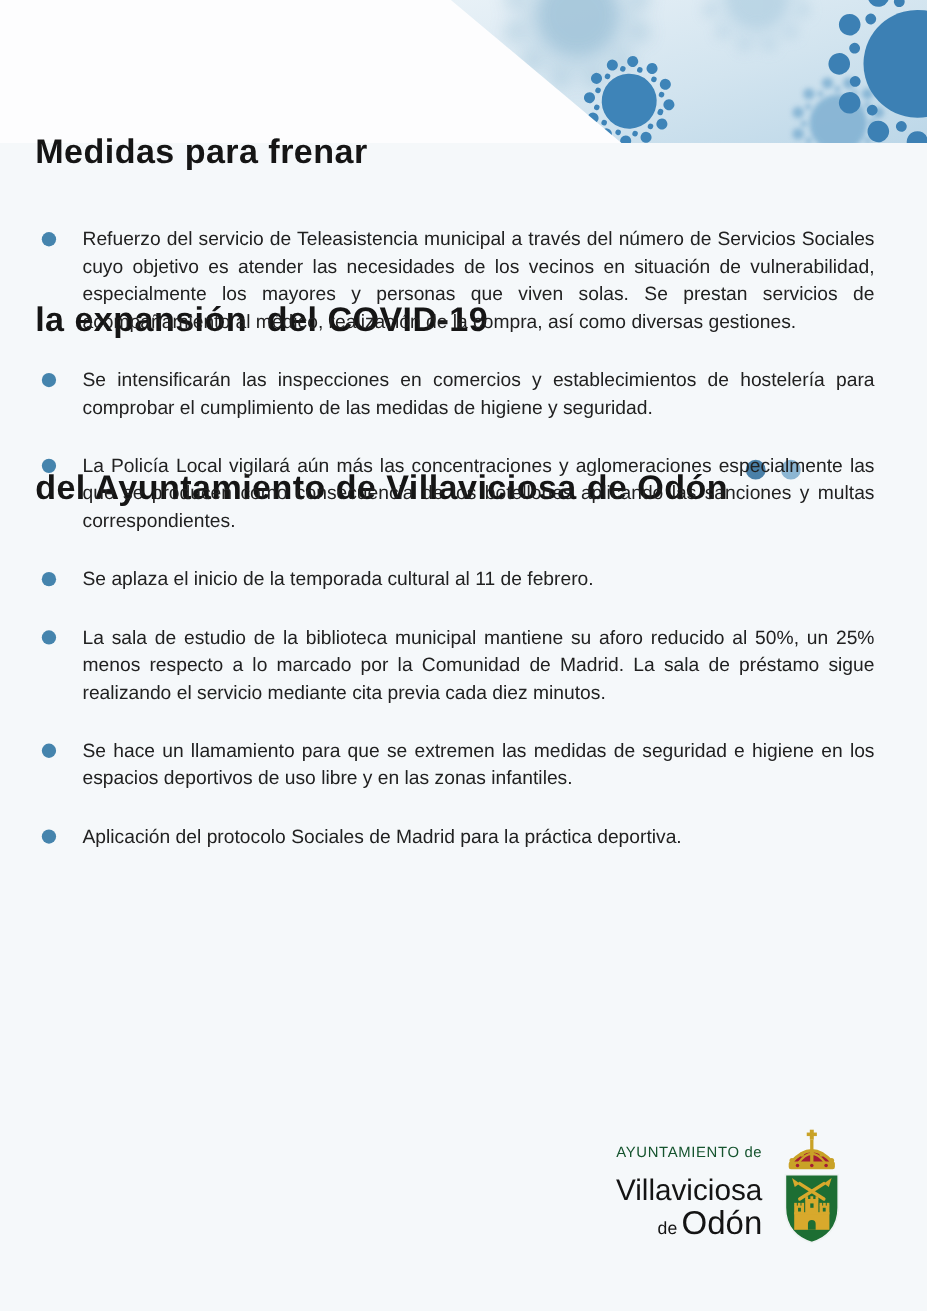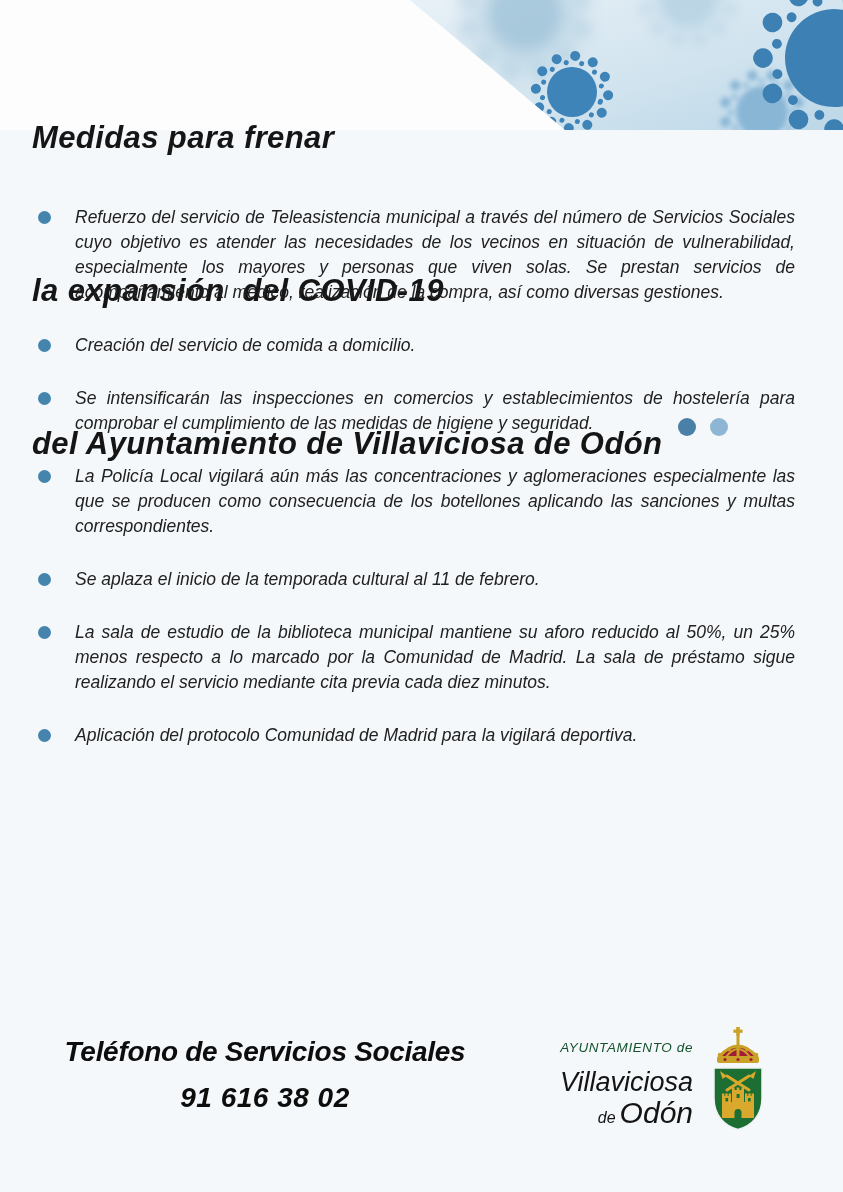--- a/index.html
+++ b/index.html
@@ -2,21 +2,20 @@
 <html lang="es"><head>
 <meta charset="utf-8">
 <style>
   html,body{margin:0;padding:0;}
   .page{
     position:relative;
     width:843px;height:1192px;
     background:#f5f8fa;
     overflow:hidden;
     font-family:"Liberation Sans",sans-serif;
-    font-style:italic;
   }
   
   .white-wedge{
     position:absolute;top:0;left:0;width:600px;height:130px;
     background:#fdfdfe;
     clip-path:polygon(0 0,410px 0,565px 130px,0 130px);
   }
   .virus-photo{
     position:absolute;top:0;left:410px;width:433px;height:130px;
     clip-path:polygon(0 0,100% 0,100% 100%,35.8% 100%);
@@ -114,24 +113,20 @@
     </div>
   </h1>
 
   <ul class="bullets">
 
       <li>
         <span class="bullet-icon"></span>
         <span class="btext">Refuerzo del servicio de Teleasistencia municipal a través del número de Servicios Sociales cuyo objetivo es atender las necesidades de los vecinos en situación de vulnerabilidad, especialmente los mayores y personas que viven solas. Se prestan servicios de acompañamiento al médico, realización de la compra, así como diversas gestiones.</span>
       </li>
 
-      <li>
-        <span class="bullet-icon"></span>
-        <span class="btext">Creación del servicio de comida a domicilio.</span>
-      </li>
 
 
       <li>
         <span class="bullet-icon"></span>
         <span class="btext">Se intensificarán las inspecciones en comercios y establecimientos de hostelería para comprobar el cumplimiento de las medidas de higiene y seguridad.</span>
       </li>
 
       <li>
         <span class="bullet-icon"></span>
         <span class="btext">La Policía Local vigilará aún más las concentraciones y aglomeraciones especialmente las que se producen como consecuencia de los botellones aplicando las sanciones y multas correspondientes.</span>
@@ -141,31 +136,31 @@
         <span class="bullet-icon"></span>
         <span class="btext">Se aplaza el inicio de la temporada cultural al 11 de febrero.</span>
       </li>
 
       <li>
         <span class="bullet-icon"></span>
         <span class="btext">La sala de estudio de la biblioteca municipal mantiene su aforo reducido al 50%, un 25% menos respecto a lo marcado por la Comunidad de Madrid. La sala de préstamo sigue realizando el servicio mediante cita previa cada diez minutos.</span>
       </li>
 
 
-
-      <li>
-        <span class="bullet-icon"></span>
-        <span class="btext">Aplicación del protocolo Comunidad de Madrid para la vigilará deportiva.</span>
+      <li>
+        <span class="bullet-icon"></span>
+        <span class="btext">Se hace un llamamiento para que se extremen las medidas de seguridad e higiene en los espacios deportivos de uso libre y en las zonas infantiles.</span>
+      </li>
+
+      <li>
+        <span class="bullet-icon"></span>
+        <span class="btext">Aplicación del protocolo Sociales de Madrid para la práctica deportiva.</span>
       </li>
     </ul>
 
-  <div class="phone-block">
-    <div class="phone-label">Teléfono de Servicios Sociales</div>
-    <div class="phone-number">91 616 38 02</div>
-  </div>
 
   <div class="logo">
     <div class="logo-text">
       <div class="logo-org">AYUNTAMIENTO de</div>
       <div class="logo-town">Villaviciosa</div>
       <div class="logo-line3">
         <span class="logo-de">de</span><span class="logo-odon">Odón</span>
       </div>
     </div>
     <svg class="crest" width="66" height="106" viewBox="0 0 66 106" aria-hidden="true">

